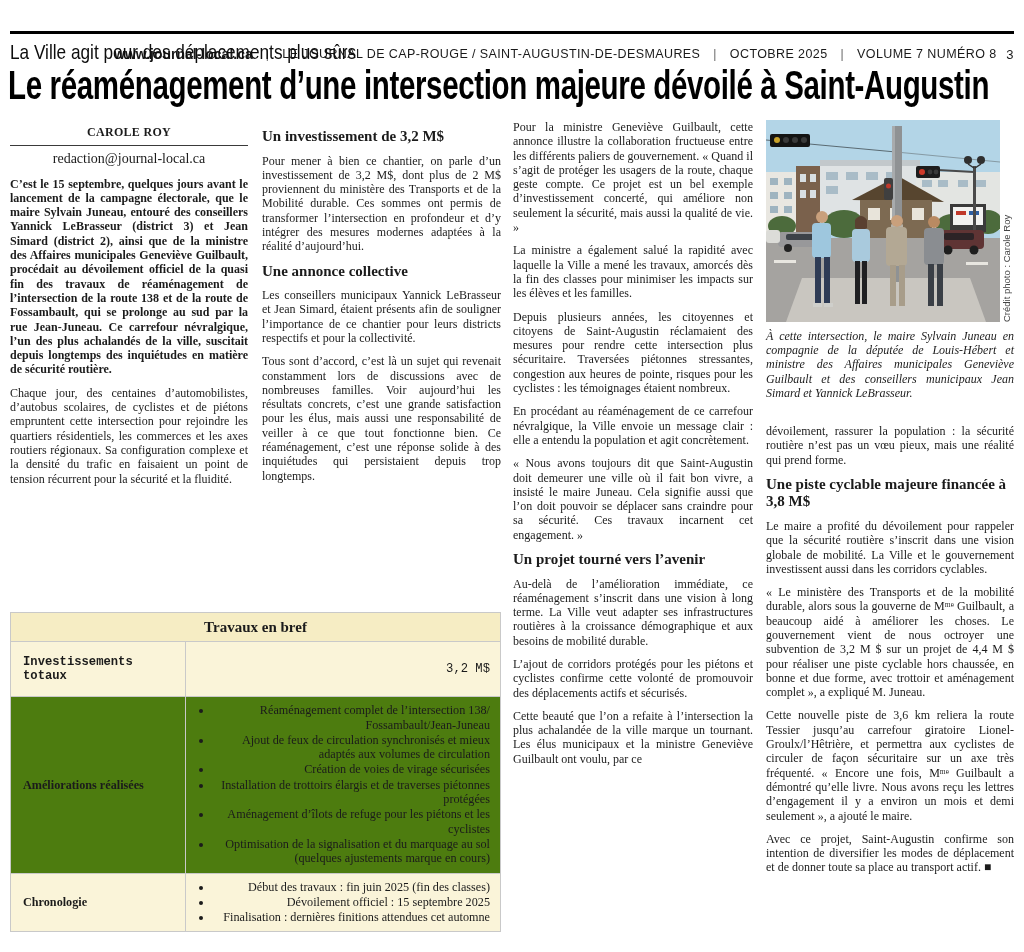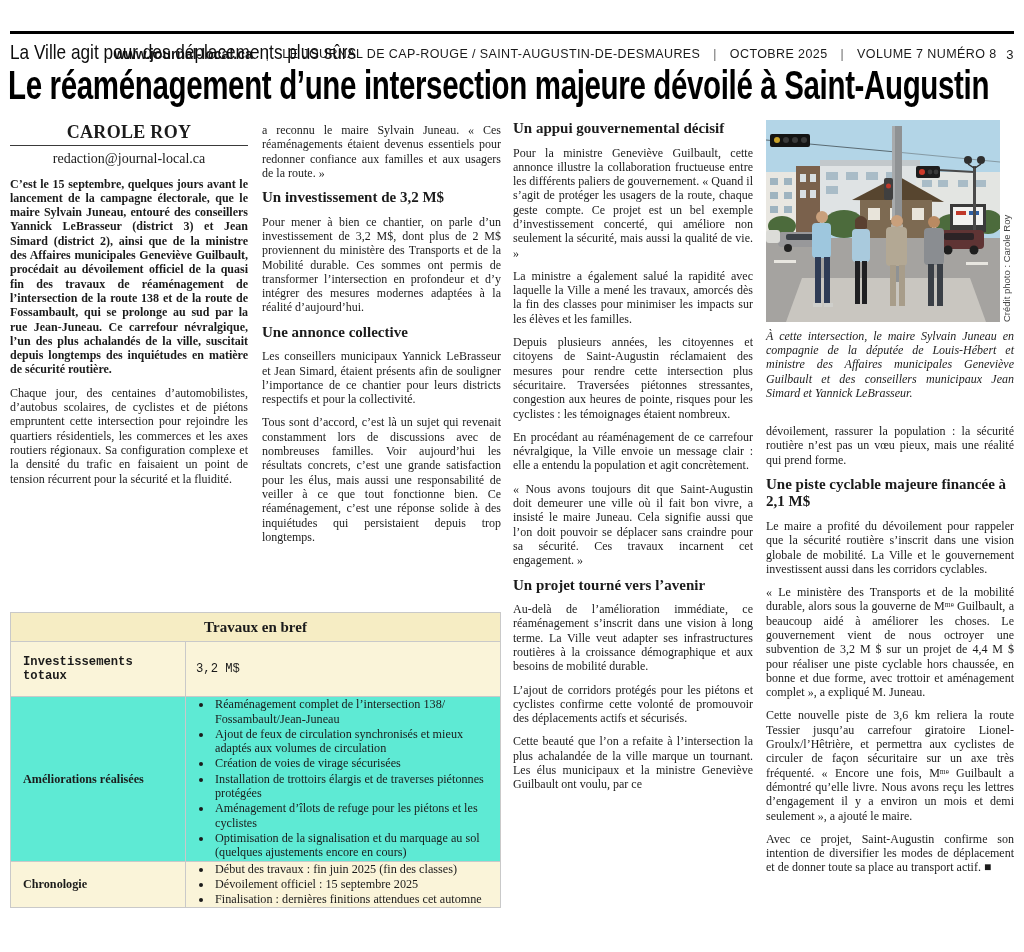--- a/index.html
+++ b/index.html
@@ -23,42 +23,42 @@
 
   
   .col{position:absolute;top:123px;font-size:12px;line-height:14.3px;text-align:justify;}
   .col p{margin:0 0 9px 0;}
   .col h3{font-size:15px;line-height:17.5px;font-weight:bold;text-align:left;margin:5px 0 8px 0;}
   #col1{left:10px;width:238px;height:486px;overflow:hidden;}
   #col2{left:262px;width:239px;height:486px;overflow:hidden;}
   #col3{left:513px;width:240px;top:120px;height:830px;overflow:hidden;}
   #col4{left:766px;width:248px;top:120px;height:830px;}
 
-  .byline{ text-align:center;font-weight:bold;font-size:18px;letter-spacing:.3px;
+  .byline{ text-align:center;font-weight:bold;font-size:12px;letter-spacing:.3px;
            padding:2px 0 6px 0;border-bottom:1.5px solid #3a3a3a;}
   .email{text-align:center;font-size:14px;padding:6px 0 10px 0;}
   .lead{font-weight:bold;}
 
   
   .photo-wrap{position:relative;width:234px;height:202px;margin-bottom:7px;}
   .photo-wrap svg{display:block;width:234px;height:202px;}
   .credit{position:absolute;right:-13px;top:0;height:202px;
           font-family:"Liberation Sans","DejaVu Sans",sans-serif;font-size:9.5px;color:#444;
           writing-mode:vertical-rl;transform:rotate(180deg);text-align:left;line-height:12px;}
   .caption{font-style:italic;font-size:12px;line-height:14.2px;text-align:justify;margin-bottom:24px;}
 
   
   table.brief{position:absolute;left:10px;top:612px;width:491px;border-collapse:collapse;
               font-size:12.2px;line-height:14.3px;color:#1b1b1b;}
   table.brief th,table.brief td{border:1px solid #c9c9c9;}
   table.brief th.title{background:#f6edc4;font-size:15px;font-weight:bold;text-align:center;padding:7px 4px;}
   table.brief td.label{width:156px;font-weight:bold;padding:8px 6px 8px 12px;vertical-align:middle;text-align:left;}
-  table.brief td.val{padding:0 10px;text-align:left;}
+  table.brief td.val{padding:6px 10px;text-align:right;}
   tr.cream td{background:#faf4d9;}
-  tr.white td{background:#5eead4;}
+  tr.white td{background:#4d7c0f;}
   td.tall1{height:38px;font-family:Liberation Mono, monospace;}
   table.brief ul{margin:0;padding-left:17px;}
   table.brief li{margin:0 0 1px 0;padding-left:2px;}
 </style>
 </head>
 <body>
 
 <div id="page">
 
   <div class="masthead">
@@ -77,30 +77,28 @@
   <h1 class="headline" style="margin:0;">Le réaménagement d’une intersection majeure dévoilé à Saint-Augustin</h1>
 
   <div class="col" id="col1">
     <div class="byline">CAROLE ROY</div>
     <div class="email">redaction@journal-local.ca</div>
     <p class="lead">C’est le 15 septembre, quelques jours avant le lancement de la campagne électorale, que le maire Sylvain Juneau, entouré des conseillers Yannick LeBrasseur (district 3) et Jean Simard (district 2), ainsi que de la ministre des Affaires municipales Geneviève Guilbault, procédait au dévoilement officiel de la quasi fin des travaux de réaménagement de l’intersection de la route 138 et de la route de Fossambault, qui se prolonge au sud par la rue Jean-Juneau. Ce carrefour névralgique, l’un des plus achalandés de la ville, suscitait depuis longtemps des inquiétudes en matière de sécurité routière.</p>
     <p>Chaque jour, des centaines d’automobilistes, d’autobus scolaires, de cyclistes et de piétons empruntent cette intersection pour rejoindre les quartiers résidentiels, les commerces et les axes routiers régionaux. Sa configuration complexe et la densité du trafic en faisaient un point de tension récurrent pour la sécurité et la fluidité.</p>
   </div>
 
   <div class="col" id="col2">
-    <p>a reconnu le maire Sylvain Juneau. « Ces réaménagements étaient devenus essentiels pour redonner confiance aux familles et aux usagers de la route. »</p>
     <h3>Un investissement de 3,2 M$</h3>
     <p>Pour mener à bien ce chantier, on parle d’un investissement de 3,2 M$, dont plus de 2 M$ proviennent du ministère des Transports et de la Mobilité durable. Ces sommes ont permis de transformer l’intersection en profondeur et d’y intégrer des mesures modernes adaptées à la réalité d’aujourd’hui.</p>
     <h3>Une annonce collective</h3>
     <p>Les conseillers municipaux Yannick LeBrasseur et Jean Simard, étaient présents afin de souligner l’importance de ce chantier pour leurs districts respectifs et pour la collectivité.</p>
     <p>Tous sont d’accord, c’est là un sujet qui revenait constamment lors de discussions avec de nombreuses familles. Voir aujourd’hui les résultats concrets, c’est une grande satisfaction pour les élus, mais aussi une responsabilité de veiller à ce que tout fonctionne bien. Ce réaménagement, c’est une réponse solide à des inquiétudes qui persistaient depuis trop longtemps.</p>
   </div>
 
   <div class="col" id="col3">
-    <h3 style="margin-top:0;">Un appui gouvernemental décisif</h3>
     <p>Pour la ministre Geneviève Guilbault, cette annonce illustre la collaboration fructueuse entre les différents paliers de gouvernement. « Quand il s’agit de protéger les usagers de la route, chaque geste compte. Ce projet est un bel exemple d’investissement concerté, qui améliore non seulement la sécurité, mais aussi la qualité de vie. »</p>
     <p>La ministre a également salué la rapidité avec laquelle la Ville a mené les travaux, amorcés dès la fin des classes pour minimiser les impacts sur les élèves et les familles.</p>
     <p>Depuis plusieurs années, les citoyennes et citoyens de Saint-Augustin réclamaient des mesures pour rendre cette intersection plus sécuritaire. Traversées piétonnes stressantes, congestion aux heures de pointe, risques pour les cyclistes : les témoignages étaient nombreux.</p>
     <p>En procédant au réaménagement de ce carrefour névralgique, la Ville envoie un message clair : elle a entendu la population et agit concrètement.</p>
     <p>« Nous avons toujours dit que Saint-Augustin doit demeurer une ville où il fait bon vivre, a insisté le maire Juneau. Cela signifie aussi que l’on doit pouvoir se déplacer sans craindre pour sa sécurité. Ces travaux incarnent cet engagement. »</p>
     <h3>Un projet tourné vers l’avenir</h3>
     <p>Au-delà de l’amélioration immédiate, ce réaménagement s’inscrit dans une vision à long terme. La Ville veut adapter ses infrastructures routières à la croissance démographique et aux besoins de mobilité durable.</p>
     <p>L’ajout de corridors protégés pour les piétons et cyclistes confirme cette volonté de promouvoir des déplacements actifs et sécurisés.</p>
     <p>Cette beauté que l’on a refaite à l’intersection la plus achalandée de la ville marque un tournant. Les élus municipaux et la ministre Geneviève Guilbault ont voulu, par ce</p>
   </div>
@@ -241,21 +239,21 @@
             <rect x="158" y="108" width="20" height="37" rx="4" fill="#8a8d91"></rect>
             <rect x="162" y="144" width="6" height="42" fill="#3a3f46"></rect>
               <rect x="171" y="144" width="6" height="42" fill="#3a3f46"></rect>
           </g>
         </g>
       </svg>
       <div class="credit">Crédit photo : Carole Roy</div>
     </div>
     <div class="caption">À cette intersection, le maire Sylvain Juneau en compagnie de la députée de Louis-Hébert et ministre des Affaires municipales Geneviève Guilbault et des conseillers municipaux Jean Simard et Yannick LeBrasseur.</div>
     <p>dévoilement, rassurer la population : la sécurité routière n’est pas un vœu pieux, mais une réalité qui prend forme.</p>
-    <h3>Une piste cyclable majeure financée à 2,1 M$</h3>
+    <h3>Une piste cyclable majeure financée à 3,8 M$</h3>
     <p>Le maire a profité du dévoilement pour rappeler que la sécurité routière s’inscrit dans une vision globale de mobilité. La Ville et le gouvernement investissent aussi dans les corridors cyclables.</p>
     <p>« Le ministère des Transports et de la mobilité durable, alors sous la gouverne de Mᵐᵉ Guilbault, a beaucoup aidé à améliorer les choses. Le gouvernement vient de nous octroyer une subvention de 3,2 M $ sur un projet de 4,4 M $ pour réaliser une piste cyclable hors chaussée, en bonne et due forme, avec trottoir et aménagement complet », a expliqué M. Juneau.</p>
     <p>Cette nouvelle piste de 3,6 km reliera la route Tessier jusqu’au carrefour giratoire Lionel-Groulx/l’Hêtrière, et permettra aux cyclistes de circuler de façon sécuritaire sur un axe très fréquenté. « Encore une fois, Mᵐᵉ Guilbault a démontré qu’elle livre. Nous avons reçu les lettres d’engagement il y a environ un mois et demi seulement », a ajouté le maire.</p>
     <p>Avec ce projet, Saint-Augustin confirme son intention de diversifier les modes de déplacement et de donner toute sa place au transport actif. ■</p>
   </div>
 
   <table class="brief">
     <tbody>
         <tr class="title-row">
       <th class="title" colspan="2">Travaux en bref</th>
@@ -266,21 +264,21 @@
     </tr>
     <tr class="white">
       <td class="label">Améliorations réalisées</td>
       <td class="val">
         <ul>
               <li>Réaménagement complet de l’intersection 138/ Fossambault/Jean-Juneau</li>
               <li>Ajout de feux de circulation synchronisés et mieux adaptés aux volumes de circulation</li>
               <li>Création de voies de virage sécurisées</li>
               <li>Installation de trottoirs élargis et de traverses piétonnes protégées</li>
               <li>Aménagement d’îlots de refuge pour les piétons et les cyclistes</li>
-              <li>Optimisation de la signalisation et du marquage au sol (quelques ajustements encore en cours)</li>
+              <li>Optimisation de la signalisation et du marquage au sol (quelques ajustements marque en cours)</li>
             </ul>
       </td>
     </tr>
     <tr class="cream">
       <td class="label">Chronologie</td>
       <td class="val">
         <ul>
               <li>Début des travaux : fin juin 2025 (fin des classes)</li>
               <li>Dévoilement officiel : 15 septembre 2025</li>
               <li>Finalisation : dernières finitions attendues cet automne</li>

